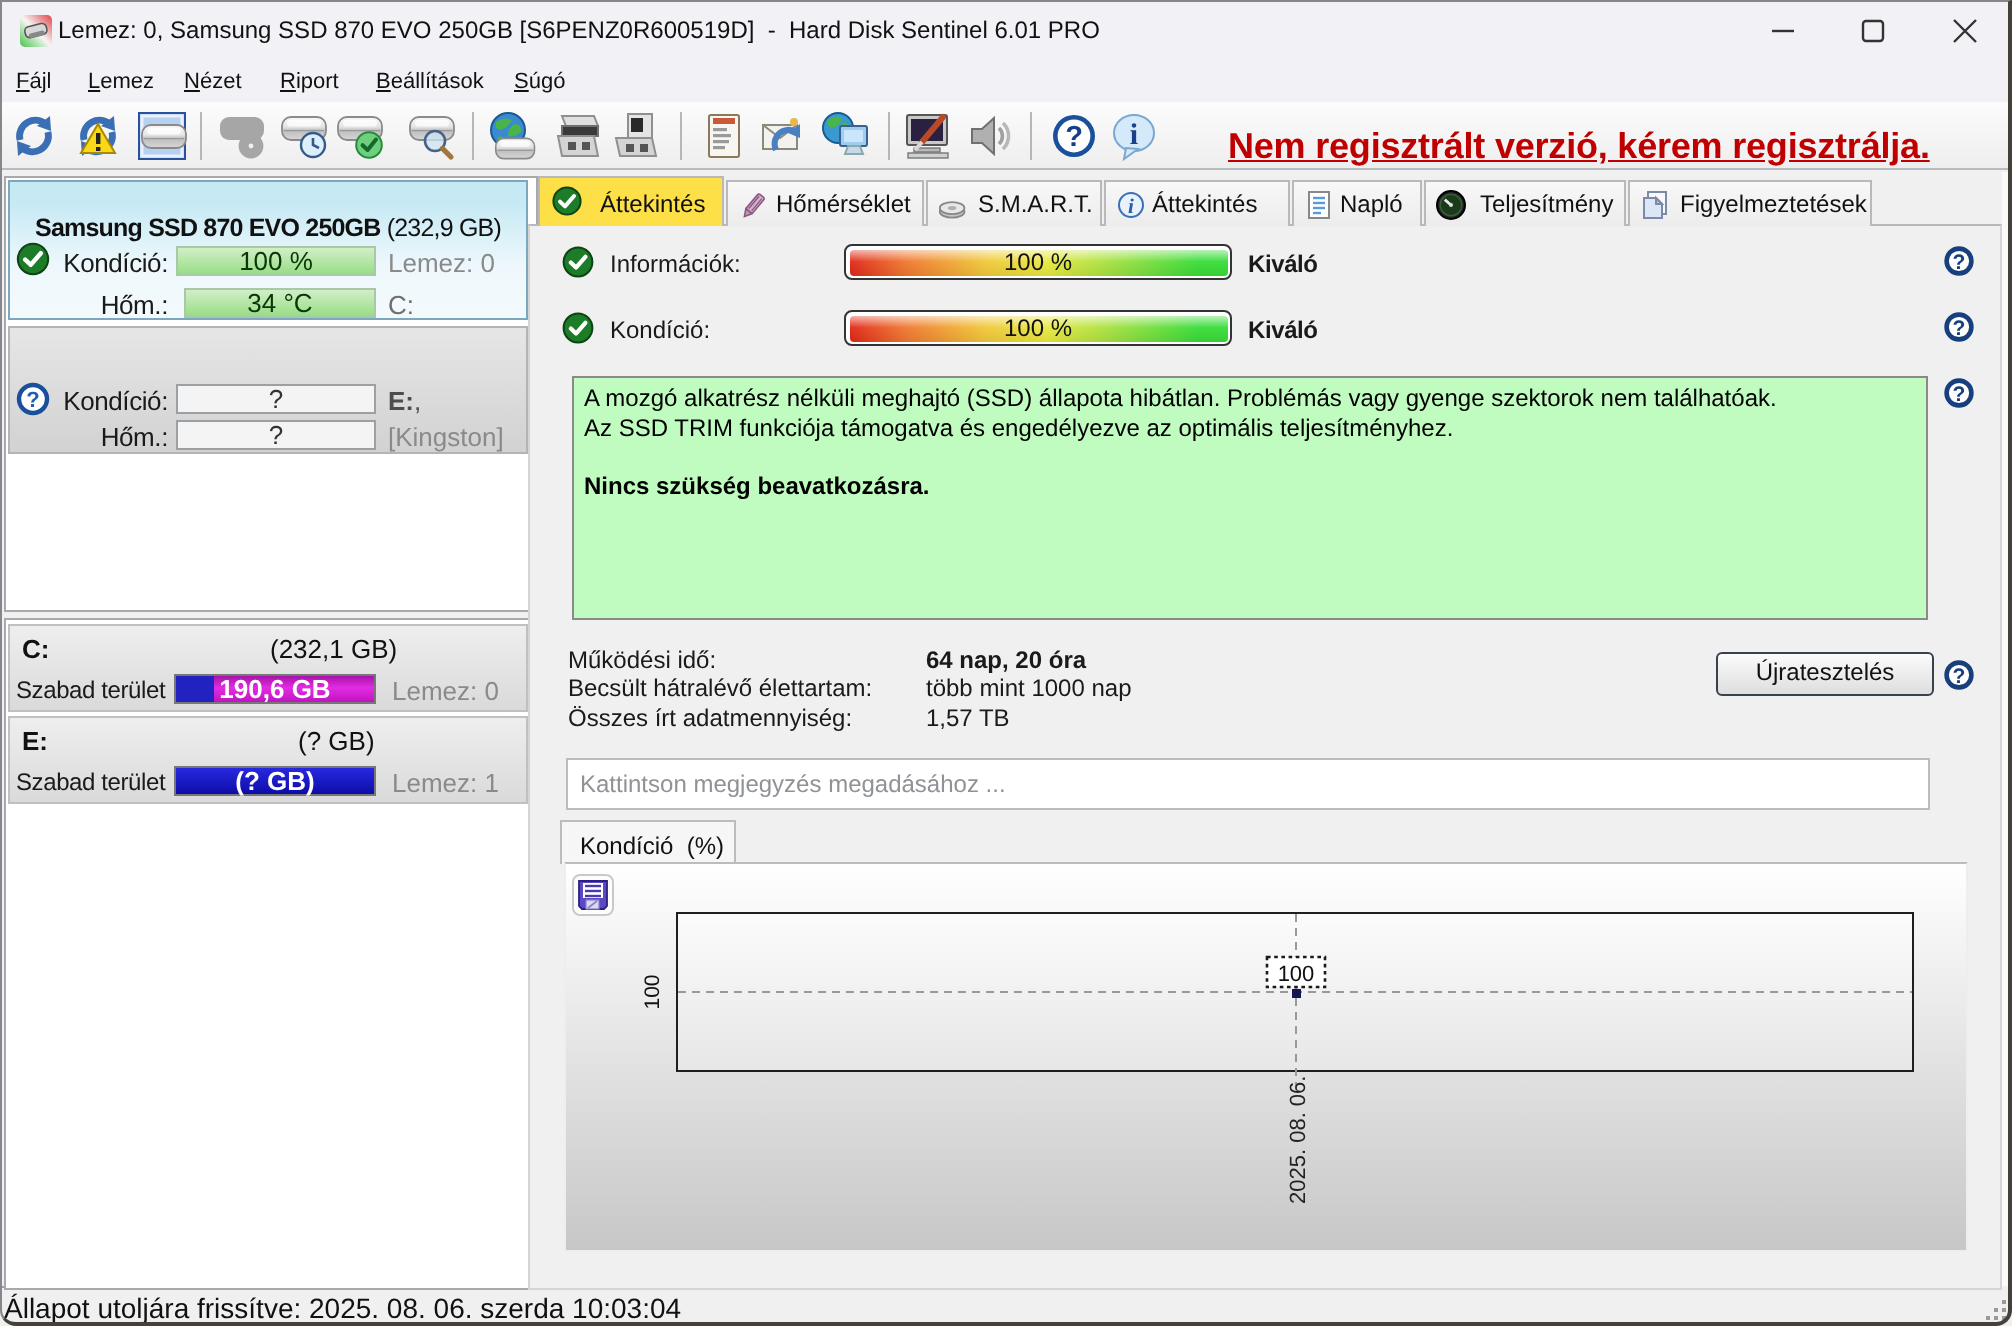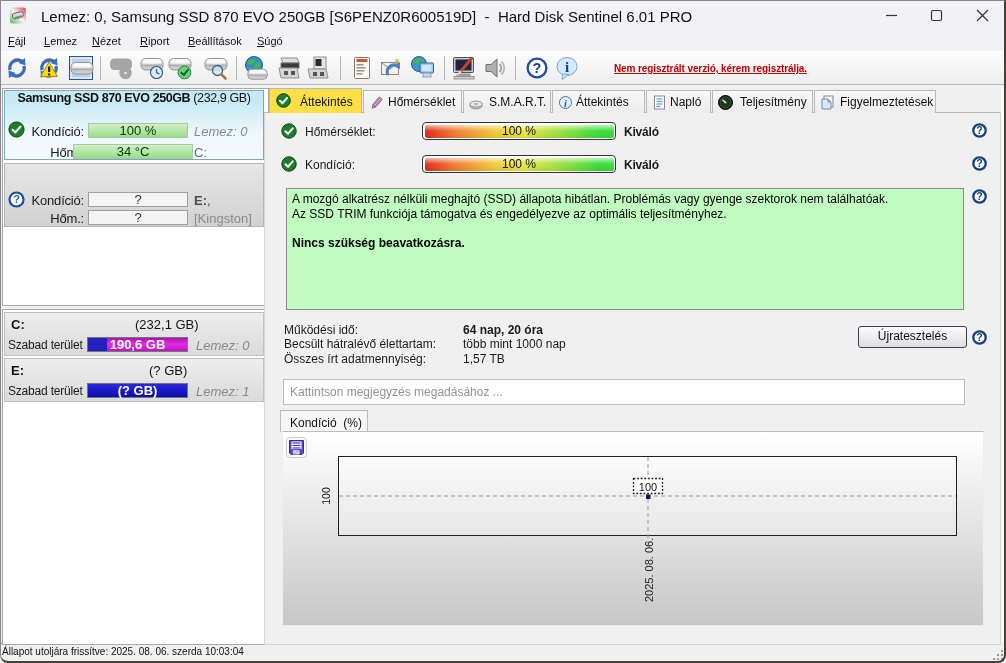--- a/index.html
+++ b/index.html
@@ -1,24 +1,24 @@
 <!DOCTYPE html>
 <html><head><meta charset="utf-8"><style>
 *{margin:0;padding:0;box-sizing:border-box}
 html,body{width:1006px;height:663px}
 body{font-family:"Liberation Sans",sans-serif;position:relative;background:#f0f0f0;overflow:hidden}
 .abs{position:absolute}
-.ital{font-style:italic;color:#8a8a8a}
+.ital{color:#8a8a8a}
 #titlebar{left:0;top:0;width:1004px;height:31px;background:#f1f1f6}
-#titletext{left:41px;top:8px;font-size:15px;color:#111;white-space:nowrap}
+#titletext{left:29px;top:8px;font-size:12px;color:#111;white-space:nowrap}
 .winbtn{top:0;width:46px;height:31px}
 #menubar{left:0;top:31px;width:1004px;height:20px;background:#f1f1f6;font-size:11px;color:#111}
 #menubar span{position:absolute;top:4px}
 #toolbar{left:0;top:51px;width:1004px;height:34px;background:linear-gradient(#fcfcfc,#eeeeee);border-bottom:1px solid #b8bcc0}
-#regtext{top:63px;left:614px;font-size:10px;font-weight:bold;color:#c00000;text-decoration:underline;letter-spacing:-0.1px}
+#regtext{top:63px;left:614px;font-size:18px;font-weight:bold;color:#c00000;text-decoration:underline;letter-spacing:-0.1px}
 #lpanel1{left:2px;top:88px;width:267px;height:218px;background:#fff;border:1px solid #a9a9ad}
 #lpanel2{left:2px;top:309px;width:267px;height:336px;background:#fff;border:1px solid #a9a9ad}
 .diskblk{left:1px;width:260px}
 .row-lbl{font-size:13px;color:#1a1a1a;letter-spacing:-0.2px}
 .bar{position:absolute;height:15px;border:1px solid #9aa0a4;font-size:13px;text-align:center;line-height:14px}
 .gbar{background:linear-gradient(#d2efc6,#98dd86);color:#073807;border:1px solid #a8c8a8}
 .qbar{background:#f4f4f4;color:#333}
 #tabpage{left:264px;top:112px;width:737px;height:533px;background:#f0f0f0;border:1px solid #d5d5d5;border-top:1px solid #b9b9b9}
 .tab{position:absolute;top:90px;height:23px;background:linear-gradient(#f8f8f8,#ececec);border:1px solid #b9b9b9;border-bottom:none;font-size:12px;color:#111}
 .tab span{position:absolute;top:4px;white-space:nowrap}
@@ -27,21 +27,21 @@
 .tabicon{position:absolute;top:4px;width:15px;height:15px}
 .helpq{position:absolute;width:15px;height:15px}
 .pbar{left:422px;width:194px;height:18px;border:1.5px solid #333;border-radius:4px;background:#fff}
 .pin{position:absolute;left:1.5px;right:1.5px;top:1.5px;bottom:1.5px;border-radius:2px;background:linear-gradient(rgba(255,255,255,0.65),rgba(255,255,255,0.05) 45%,rgba(0,0,0,0.06)),linear-gradient(90deg,#e02818,#f07830 15%,#f0c838 36%,#e8e840 52%,#a0e040 70%,#38dc38 92%);font-size:12px;text-align:center;line-height:13px;color:#111}
 #greenbox{left:286px;top:188px;width:678px;height:122px;background:#c0fcc0;border:1px solid #8a8a8a;font-size:12px;color:#000;padding:3px 5px;line-height:14.5px}
 .inforow{position:absolute;font-size:12px;color:#1a1a1a;white-space:nowrap}
 #cmt{left:283px;top:379px;width:682px;height:26px;background:#fff;border:1px solid #b9bdbf;font-size:12px;color:#8f9296;padding:5px 6px}
 #chartpanel{left:282px;top:431px;width:702px;height:195px;background:linear-gradient(#ffffff,#c7c7c7);border:1px solid #eee;border-top:1px solid #bcbcbc}
 #charttab{left:280px;top:410px;width:88px;height:22px;background:#f6f6f6;border:1px solid #bcbcbc;border-bottom:none;font-size:12px;color:#111;padding:5px 0 0 9px}
 #plot{left:338px;top:456px;width:619px;height:80px;background:linear-gradient(#fbfbfb,#e7e7e7);border:1.5px solid #1f1f1f}
-#statusbar{left:0;top:643px;width:946px;height:18px;background:#f0f0f0;border-top:1px solid #9a9da1;font-size:10px;color:#111}
+#statusbar{left:0;top:643px;width:946px;height:18px;background:#f0f0f0;border-top:1px solid #9a9da1;font-size:14px;color:#111}
 </style></head>
 <body>
 <div class="abs" id="titlebar"></div>
 <div class="abs" id="titletext">Lemez: 0, Samsung SSD 870 EVO 250GB [S6PENZ0R600519D]&nbsp; -&nbsp; Hard Disk Sentinel 6.01 PRO</div>
 <svg class="abs" style="left:10px;top:7px" width="16" height="17" viewBox="0 0 16 17">
  <defs>
       <linearGradient id="appg" x1="0" y1="1" x2="1" y2="0">
         <stop offset="0" stop-color="#44c24a"></stop>
         <stop offset="0.5" stop-color="#f6f6f4"></stop>
         <stop offset="1" stop-color="#e04048"></stop>
@@ -203,30 +203,30 @@
       <text x="12" y="16" font-size="15" font-weight="bold" fill="#1a3f8f" text-anchor="middle" font-family="Liberation Serif">i</text>
     </g>
 </svg>
 <div class="abs" id="regtext">Nem regisztrált verzió, kérem regisztrálja.</div>
 <div class="abs" id="statusbar">
     <span style="position:absolute;left:2px;top:2px">Állapot utoljára frissítve: 2025. 08. 06. szerda 10:03:04</span>
   </div>
 
 <div class="abs" id="lpanel1">
   <div class="abs diskblk" id="blk-samsung" style="top:1px;height:70px;background:linear-gradient(#c6e9f4 15%,#eef8fc 62%,#f3fafd);border:1px solid #7da7bd">
-    <div class="abs" style="left:0px;top:0;width:258px;text-align:center;font-size:12.5px;letter-spacing:-0.4px;color:#111;white-space:nowrap"><b>Samsung SSD 870 EVO 250GB</b> (232,9 GB)</div>
+    <div class="abs" style="left:0px;top:16px;width:258px;text-align:center;font-size:12.5px;letter-spacing:-0.4px;color:#111;white-space:nowrap"><b>Samsung SSD 870 EVO 250GB</b> (232,9 GB)</div>
     <svg class="abs" style="left:3px;top:30px" width="17" height="17" viewBox="0 0 17 17">
         <circle cx="8.5" cy="8.5" r="7.6" fill="#1d7c27" stroke="#0c4413" stroke-width="1"></circle>
         <path d="M4.6 8.8 L7.4 11.4 L12.4 5.6" stroke="#fff" stroke-width="2.2" fill="none" stroke-linecap="round" stroke-linejoin="round"></path>
       </svg>
     <div class="abs row-lbl" style="left:0;top:33px;width:79px;text-align:right">Kondíció:</div>
     <div class="abs bar gbar" style="left:83px;top:32px;width:100px">100 %</div>
     <div class="abs ital" style="left:189px;top:33px;font-size:13px">Lemez: 0</div>
     <div class="abs row-lbl" style="left:0;top:54px;width:79px;text-align:right">Hőm.:</div>
-    <div class="abs bar gbar" style="left:68px;top:53px;width:120px">34 °C</div>
+    <div class="abs bar gbar" style="left:87px;top:53px;width:96px">34 °C</div>
     <div class="abs" style="left:189px;top:54px;font-size:13px;color:#6f6f6f">C:</div>
   </div>
   <div class="abs diskblk" id="blk-phison" style="top:74px;height:64px;background:linear-gradient(#e6e6e6,#d2d2d2);border:1px solid #b4b4b4">
     <svg class="abs" style="left:3px;top:27px" width="17" height="17" viewBox="0 0 17 17">
         <circle cx="8.5" cy="8.5" r="7" fill="#fff" stroke="#1a4f9c" stroke-width="2.2"></circle>
         <text x="8.5" y="12.4" font-size="11" font-weight="bold" fill="#2060b0" text-anchor="middle" font-family="Liberation Sans">?</text>
       </svg>
     <div class="abs row-lbl" style="left:0;top:29px;width:79px;text-align:right">Kondíció:</div>
     <div class="abs bar qbar" style="left:83px;top:28px;width:100px">?</div>
     <div class="abs" style="left:189px;top:29px;font-size:13px;color:#4d4d4d;font-weight:bold">E:<span style="font-weight:normal">,</span></div>
@@ -317,21 +317,21 @@
   </div>
 
 <svg class="abs" style="left:281px;top:123px" width="16" height="16" viewBox="0 0 16 16">
     <circle cx="8" cy="8" r="7.2" fill="#1d7c27" stroke="#0c4413"></circle>
     <path d="M4.4 8.3 L7 10.8 L11.7 5.4" stroke="#fff" stroke-width="2.1" fill="none" stroke-linecap="round" stroke-linejoin="round"></path>
   </svg>
 <svg class="abs" style="left:281px;top:156px" width="16" height="16" viewBox="0 0 16 16">
     <circle cx="8" cy="8" r="7.2" fill="#1d7c27" stroke="#0c4413"></circle>
     <path d="M4.4 8.3 L7 10.8 L11.7 5.4" stroke="#fff" stroke-width="2.1" fill="none" stroke-linecap="round" stroke-linejoin="round"></path>
   </svg>
-<div class="abs inforow" style="left:305px;top:125px;font-size:12px">Hőmérséklet:</div>
+<div class="abs inforow" style="left:305px;top:125px;font-size:12px">Információk:</div>
 <div class="abs inforow" style="left:305px;top:158px;font-size:12px">Kondíció:</div>
 <div class="abs pbar" id="perfbar" style="top:122px">
     <div class="pin">100 %</div>
   </div>
 <div class="abs pbar" id="condbar" style="top:155px">
     <div class="pin">100 %</div>
   </div>
 <div class="abs inforow" style="left:624px;top:125px;font-size:12px;font-weight:bold;letter-spacing:-0.2px">Kiváló</div>
 <div class="abs inforow" style="left:624px;top:158px;font-size:12px;font-weight:bold;letter-spacing:-0.2px">Kiváló</div>
 <svg class="abs helpq" style="left:972px;top:123px" viewBox="0 0 15 15">

